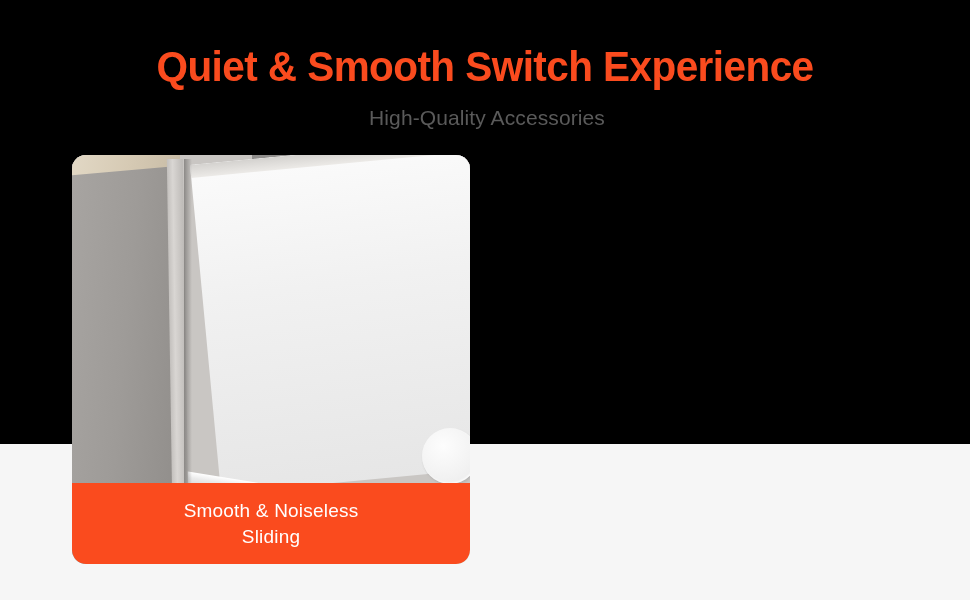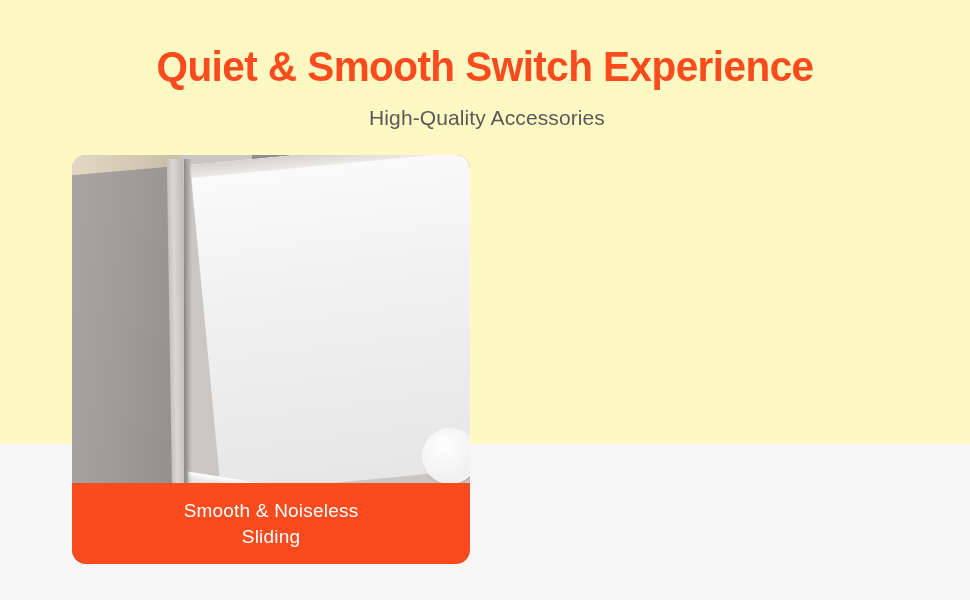--- a/index.html
+++ b/index.html
@@ -12,21 +12,21 @@
     height: 600px;
     background: #f6f6f6;
     font-family: "Liberation Sans", sans-serif;
     overflow: hidden;
   }
 
   .page {
     position: relative;
     width: 970px;
     height: 444px;
-    background: #fef9c3;
+    background: #000000;
     box-sizing: border-box;
   }
 
   
   .header {
     position: absolute;
     left: 0;
     top: 0;
     width: 970px;
     text-align: center;

